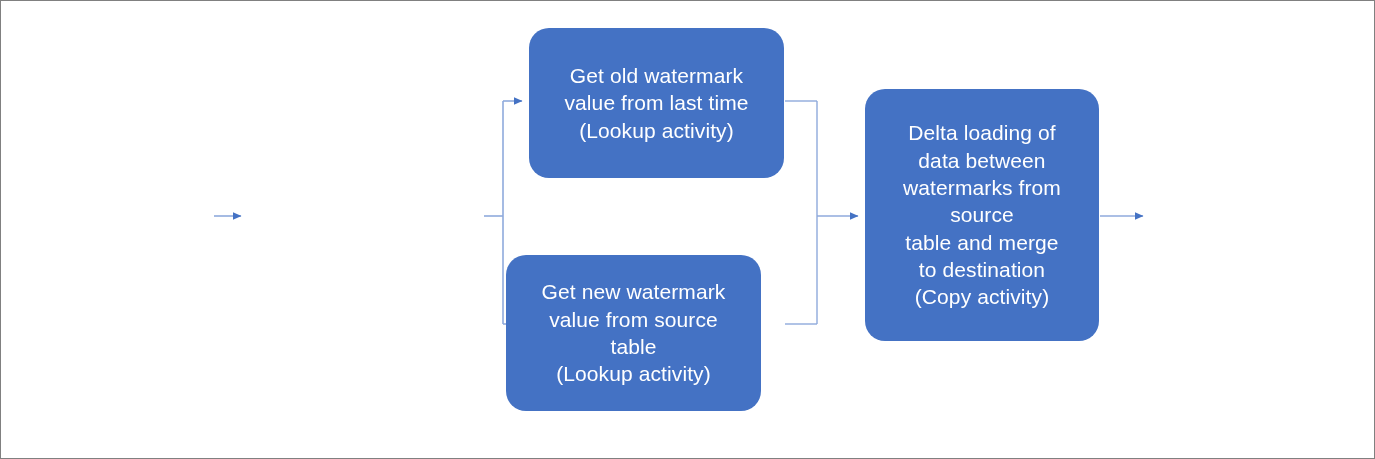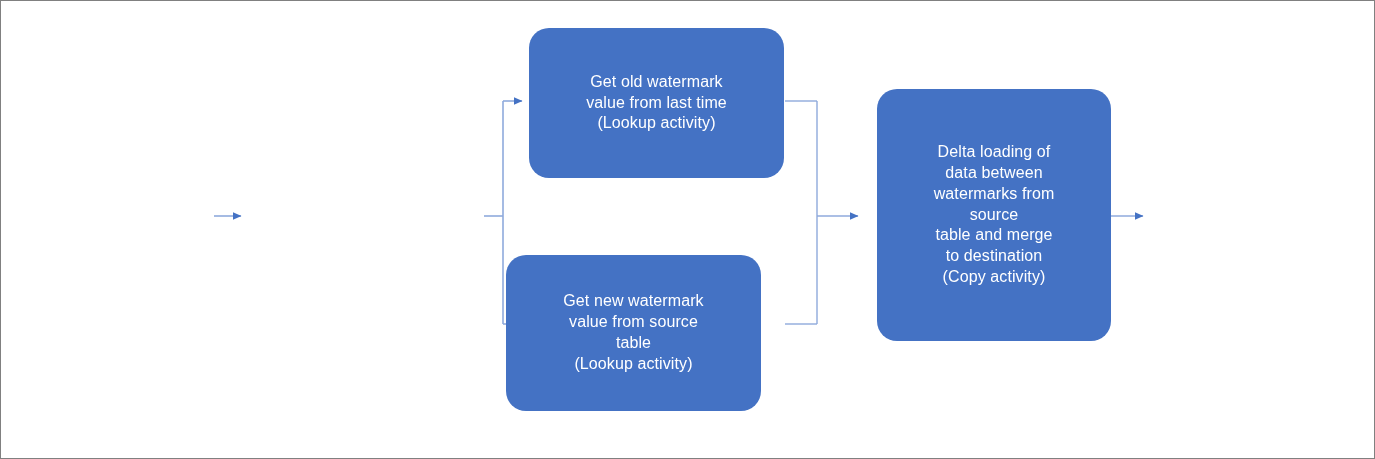--- a/index.html
+++ b/index.html
@@ -39,33 +39,33 @@
     position: absolute;
     box-sizing: border-box;
     background: #4472C4;
     color: #ffffff;
     border-radius: 20px;
     display: flex;
     align-items: center;
     justify-content: center;
     text-align: center;
     line-height: 1.30;
-    font-size: 16px;
+    font-size: 21px;
     font-weight: 400;
     letter-spacing: 0.1px;
     padding: 4px 10px;
     white-space: pre-line;
     z-index: 2;
   }
   
   #node-pass-list      { left: 22px;   top: 127px; width: 190px; height: 176px; }
   #node-foreach        { left: 247px;  top: 117px; width: 235px; height: 193px; }
   #node-old-watermark  { left: 528px;  top: 27px;  width: 255px; height: 150px; }
   #node-new-watermark  { left: 505px;  top: 254px; width: 255px; height: 156px; }
-  #node-delta-loading  { left: 864px;  top: 88px;  width: 234px; height: 252px; margin-left: 12px; }
+  #node-delta-loading  { left: 864px;  top: 88px;  width: 234px; height: 252px; }
   #node-update-watermark { left: 1148px; top: 88px; width: 212px; height: 262px; }
 </style>
 </head>
 <body>
 
 <div id="canvas">
 
   <div class="diagram-layer">
 
     <svg class="connectors" viewBox="0 0 1375 459">

